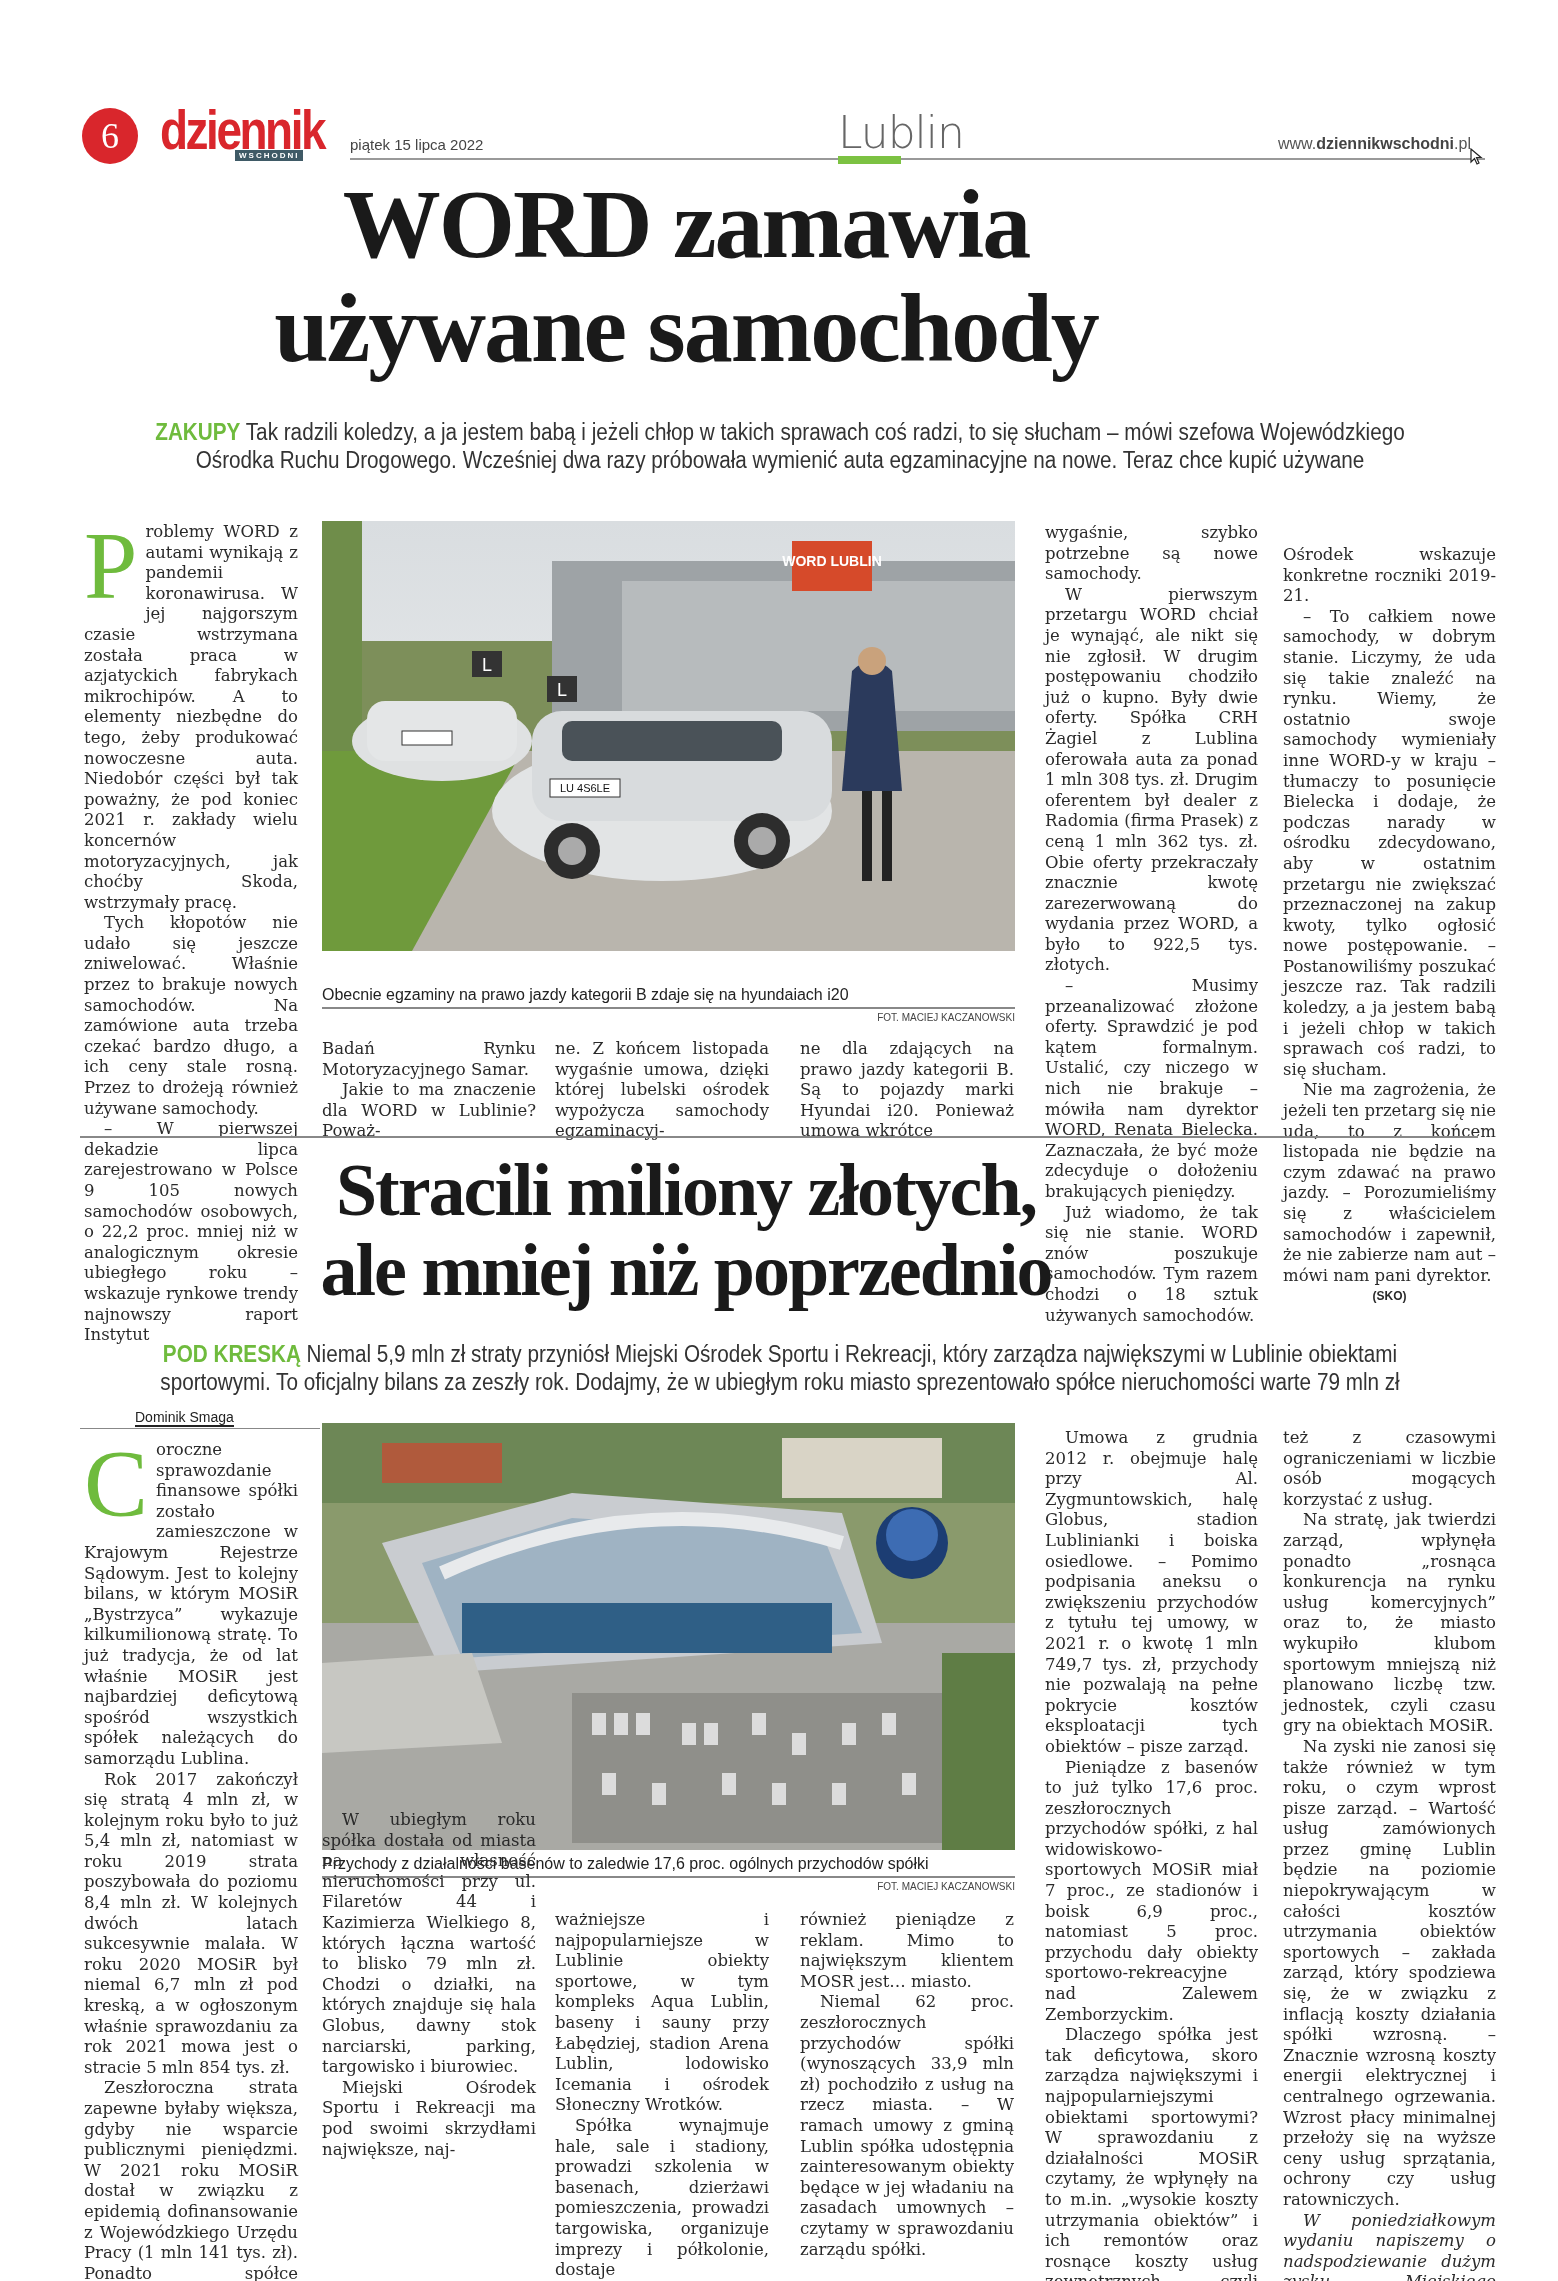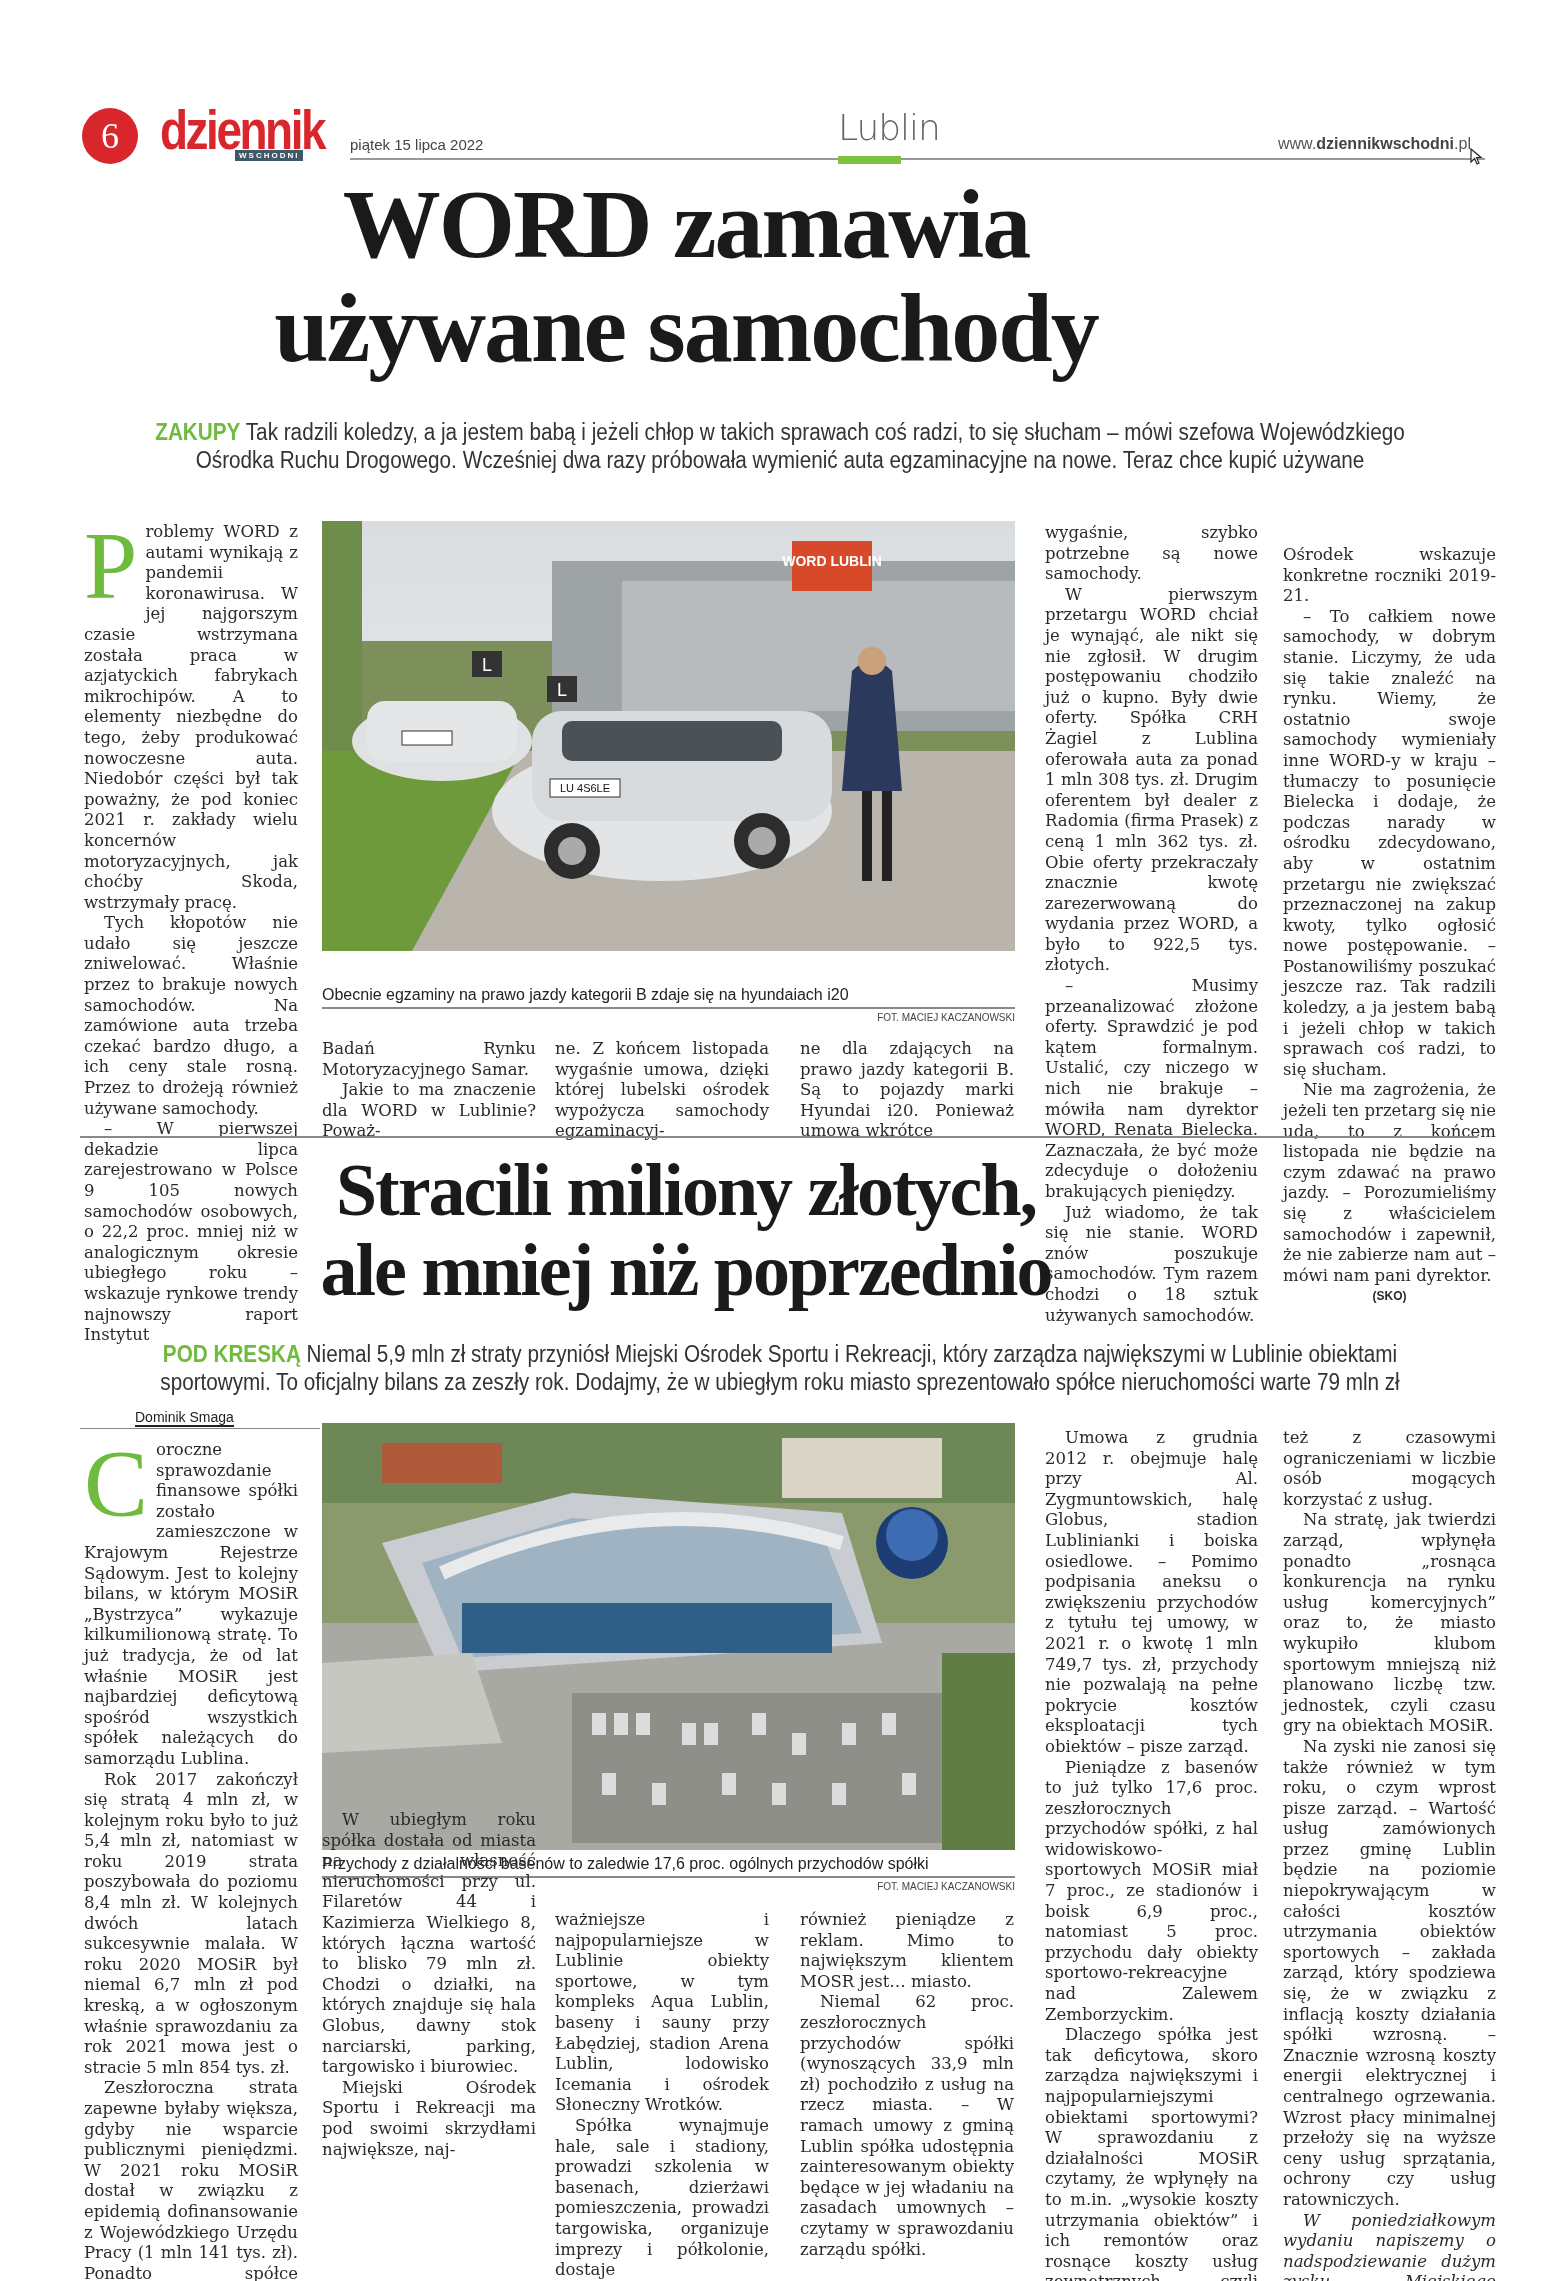--- a/index.html
+++ b/index.html
@@ -3,21 +3,21 @@
 <meta charset="utf-8">
 <style>
 *{box-sizing:border-box;margin:0;padding:0}
 html,body{width:1558px;height:2281px;background:#fff;overflow:hidden}
 body{position:relative;font-family:"DejaVu Serif",serif;color:#2a2a2a}
 .abs{position:absolute}
 .masthead-num{left:82px;top:108px;width:56px;height:56px;border-radius:50%;background:#d9262c;color:#fff;font-family:"Liberation Serif",serif;font-size:36px;line-height:56px;text-align:center}
 .logo{left:160px;top:100px;font-family:"Liberation Sans",sans-serif;font-weight:bold;font-size:56px;color:#d9262c;letter-spacing:-3px;line-height:60px;transform:scaleX(0.82);transform-origin:left}
 .logo-sub{left:235px;top:150px;background:#3f5a66;color:#fff;font-family:"Liberation Sans",sans-serif;font-size:8px;font-weight:bold;letter-spacing:2px;padding:1px 4px}
 .date{left:350px;top:136px;font-family:"Liberation Sans",sans-serif;font-size:15px;color:#444}
-.section-title{left:838px;top:107px;font-family:"DejaVu Sans",sans-serif;font-weight:200;font-size:36px;color:#666;letter-spacing:-1px}
+.section-title{left:838px;top:107px;font-family:"DejaVu Sans",sans-serif;font-weight:200;font-size:44px;color:#666;letter-spacing:-1px}
 .section-bar{left:838px;top:156px;width:63px;height:8px;background:#7cc242}
 .header-rule{left:350px;top:158px;width:1135px;height:2px;background:#999}
 .site-url{left:1278px;top:135px;font-family:"Liberation Sans",sans-serif;font-size:16px;color:#555}
 .site-url b{color:#444}
 .cursor-icon{left:1470px;top:148px;font-size:16px;color:#333}
 .headline{left:0;width:1372px;text-align:center;font-family:Liberation Serif, serif;font-weight:bold;color:#1a1a1a;letter-spacing:-2px}
 .h1{top:172px;font-size:98px;line-height:104px}
 .h2{top:1150px;font-size:74px;line-height:80px}
 .lead{left:80px;width:1400px;text-align:center;font-family:"Liberation Sans",sans-serif;font-size:23px;line-height:28px;color:#333;transform:scaleX(0.9);transform-origin:center}
 .lead .kicker{color:#6fbb3d;font-weight:bold}

